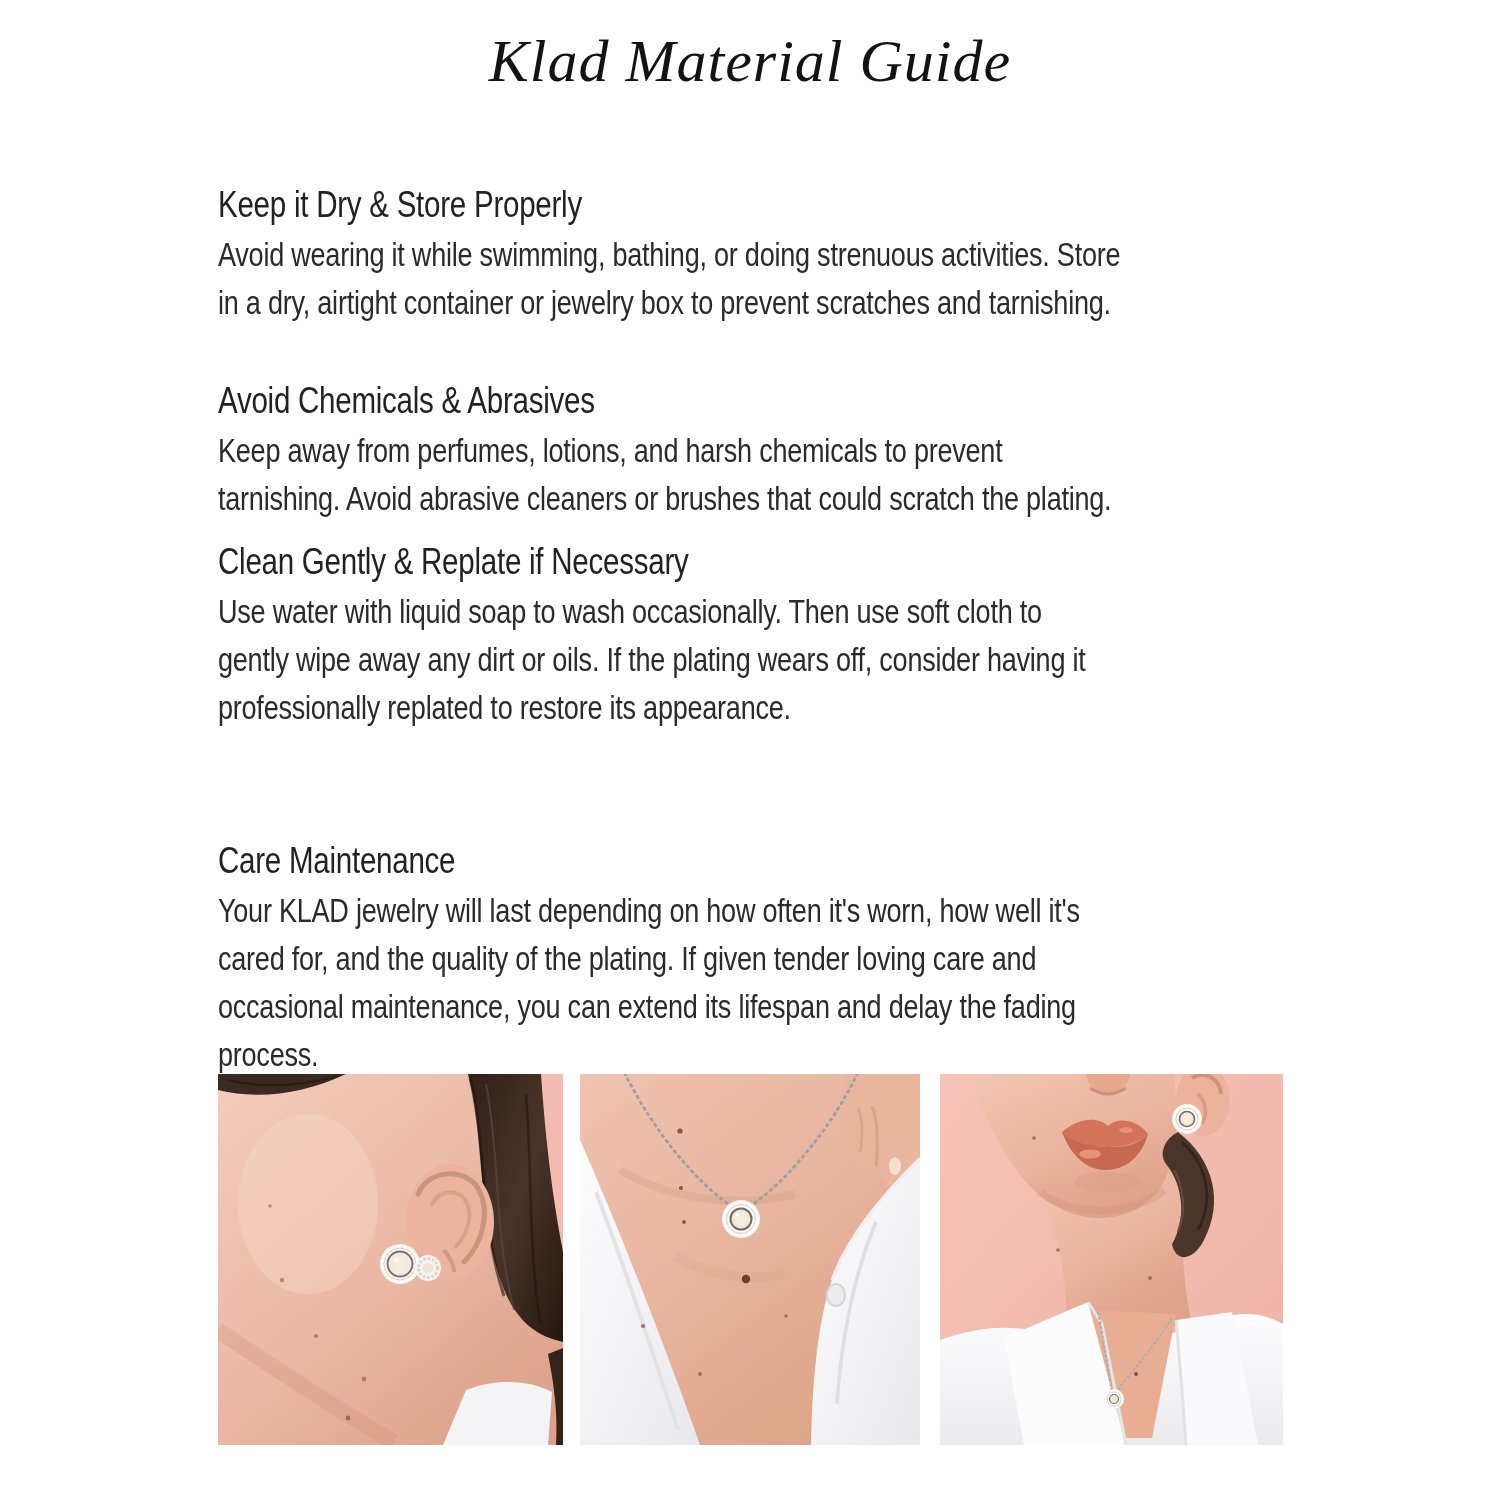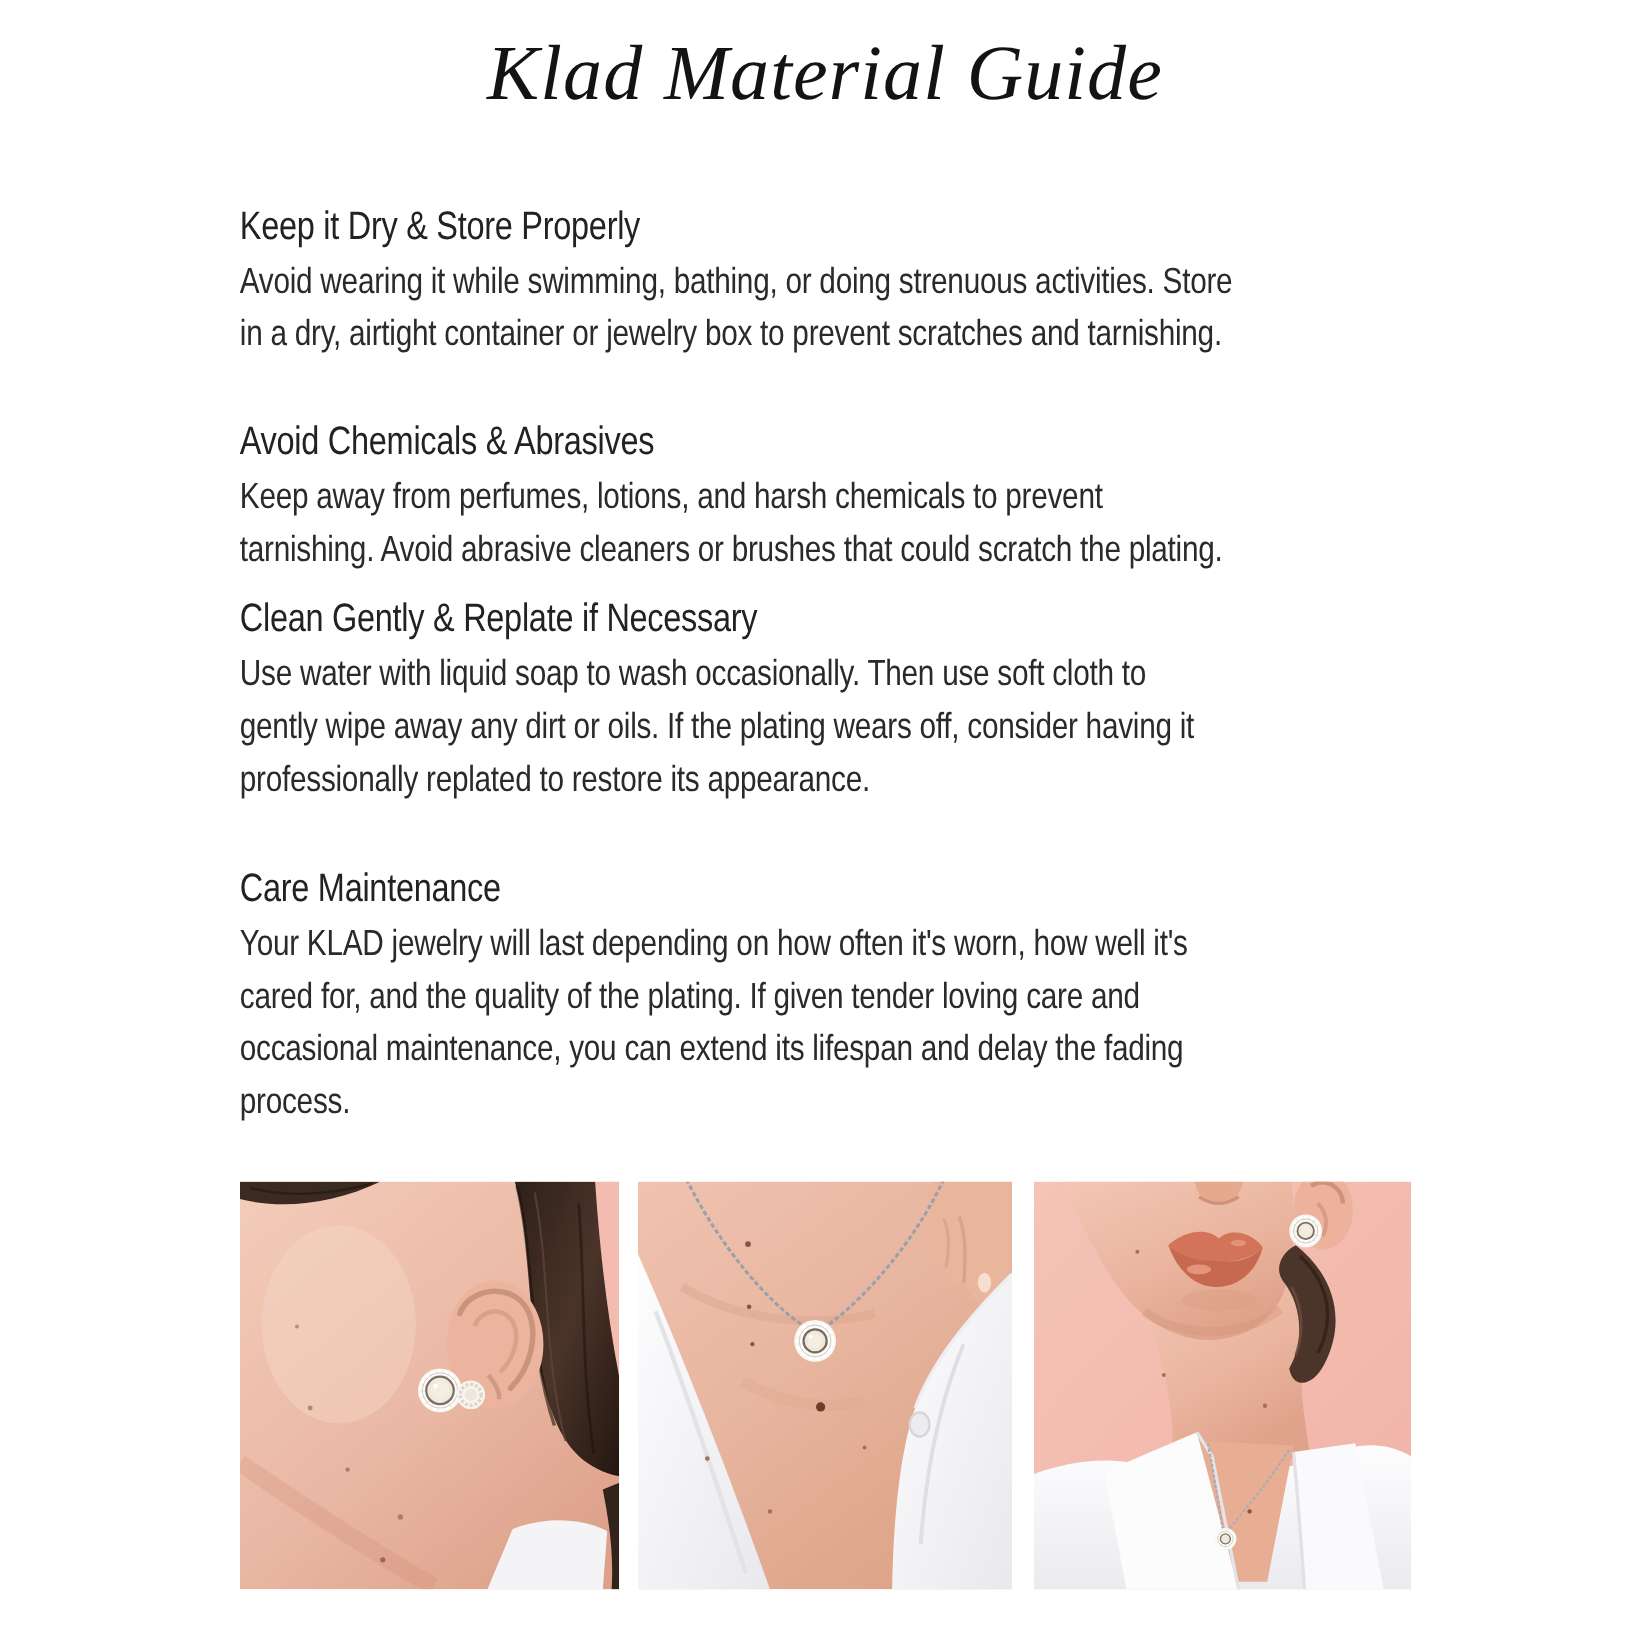--- a/index.html
+++ b/index.html
@@ -3,32 +3,32 @@
 <meta charset="utf-8">
 <style>
   html,body{margin:0;padding:0;background:#ffffff;}
   .page{
     position:relative;width:1500px;height:1500px;background:#ffffff;
     font-family:"Liberation Sans",sans-serif;color:#1f1f1f;overflow:hidden;
   }
   .title{
     position:absolute;top:28px;left:0;width:100%;margin:0;text-align:center;
     font-family:"Liberation Serif",serif;font-style:italic;font-weight:400;
-    font-size:71px;line-height:1.1;color:#131313;letter-spacing:1px;
+    font-size:60px;line-height:1.1;color:#131313;letter-spacing:1px;
   }
   .sec{position:absolute;left:218px;width:1180px;}
   .sec-heading{
     margin:0 0 5px 0;font-size:36px;font-weight:400;line-height:43px;color:#222222;
     transform:scaleX(0.82);transform-origin:0 0;white-space:pre;letter-spacing:-0.3px;
   }
   .sec-body{
     margin:0;font-size:33px;font-weight:400;line-height:48px;color:#2a2a2a;
     transform:scaleX(0.82);transform-origin:0 0;white-space:pre;letter-spacing:-0.3px;
   }
-  .s1{top:183px}.s2{top:379px}.s3{top:540px}.s4{top:785px}
+  .s1{top:183px}.s2{top:379px}.s3{top:540px}.s4{top:839px}
   .photo-row{position:absolute;left:218px;top:1074px;width:1065px;height:371px;display:flex;}
   .photo{margin:0;padding:0;height:371px;overflow:hidden;}
   .photo svg{display:block;}
   .p1{width:345px;margin-right:17px;}
   .p2{width:340px;margin-right:20px;}
   .p3{width:343px;}
 </style>
 </head>
 <body>
 

